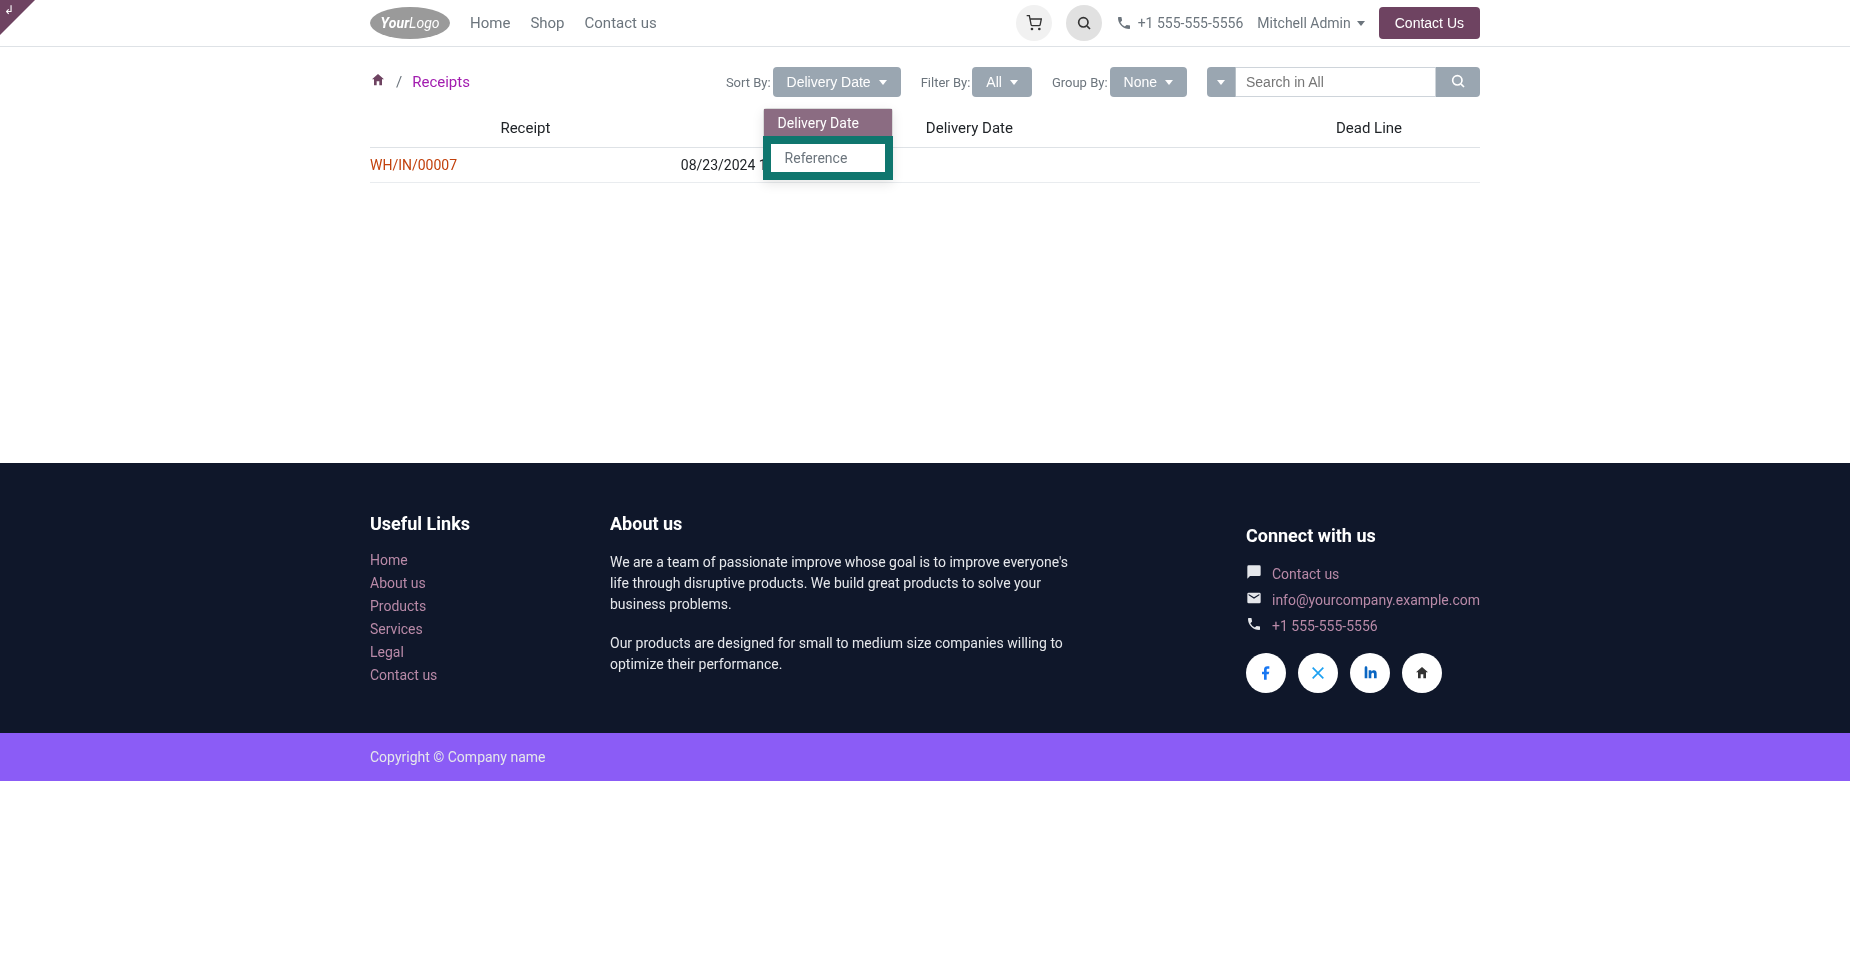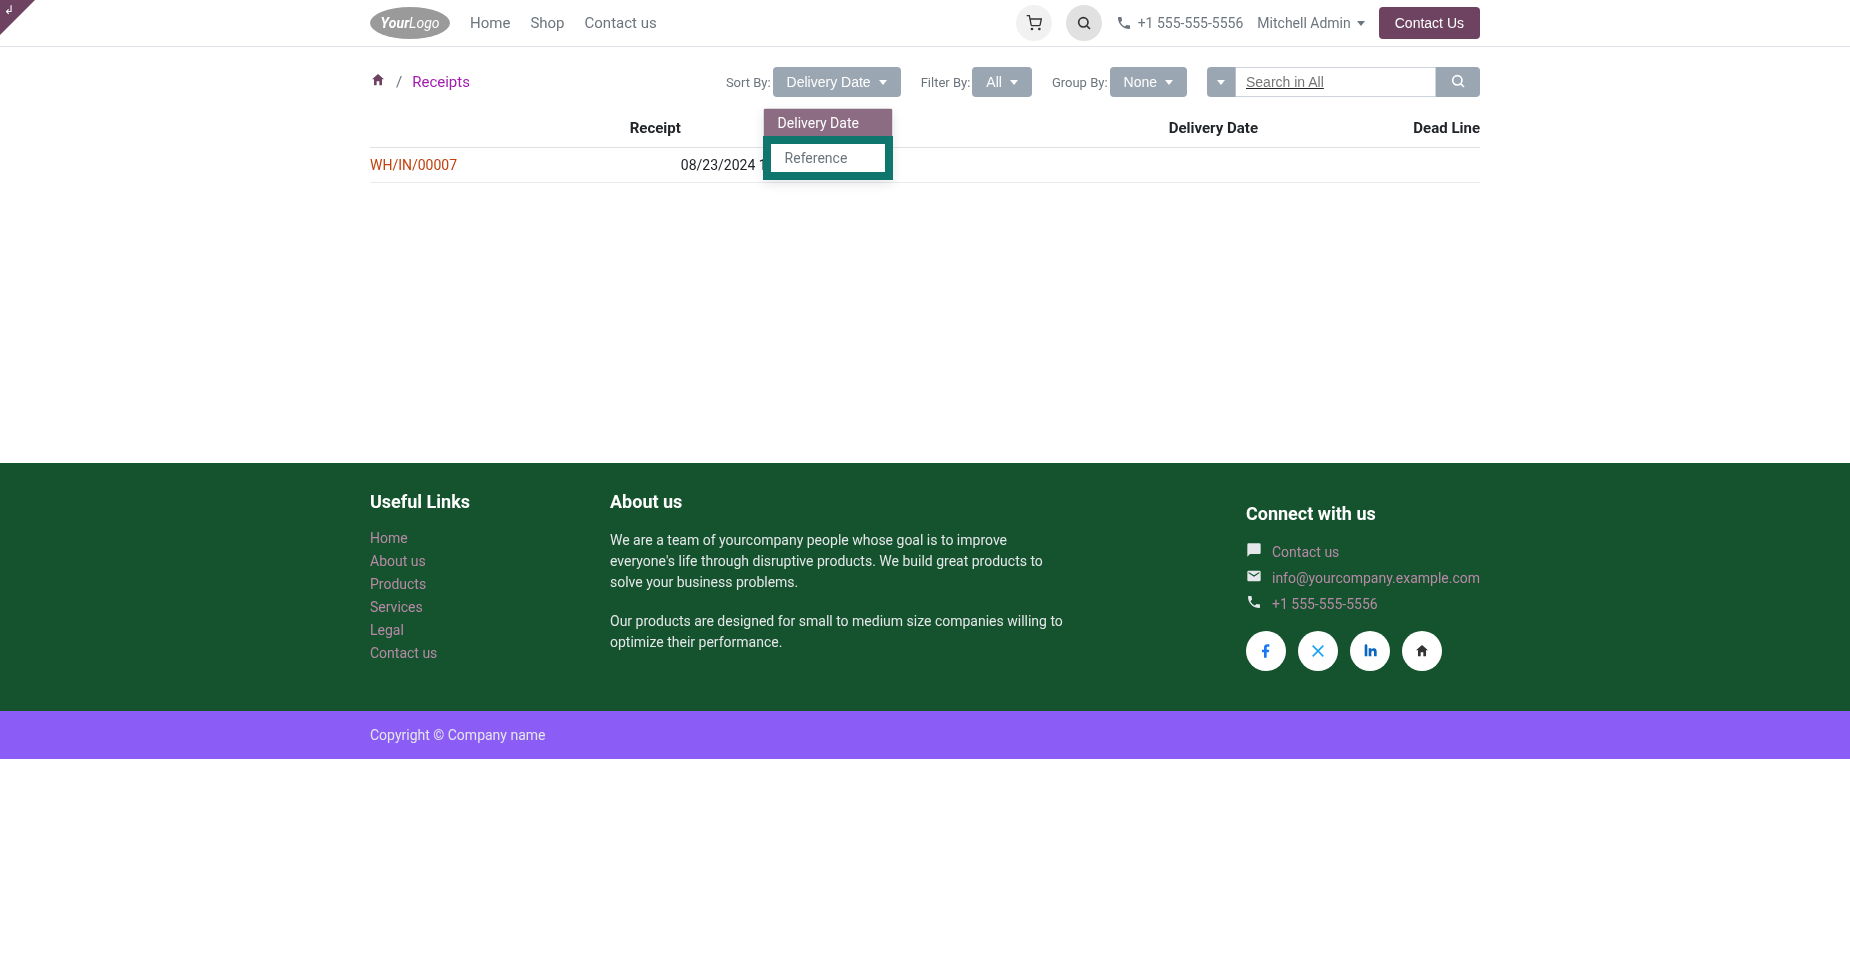--- a/index.html
+++ b/index.html
@@ -106,21 +106,21 @@
     gap: 8px;
     cursor: pointer;
   }
   .caret {
     width: 0; height: 0;
     border-left: 4px solid transparent;
     border-right: 4px solid transparent;
     border-top: 5px solid currentColor;
     display: inline-block;
   }
-  .search-group { display: flex; margin-left: 20px; text-decoration: underline; }
+  .search-group { display: flex; margin-left: 20px; }
   .search-group .btn-grey.caret-only { padding: 7px 10px; border-radius: 4px 0 0 4px; border-right: 1px solid rgba(255,255,255,.3); }
   .search-input {
     border: 1px solid #ced4da;
     border-left: none;
     padding: 6px 10px;
     width: 200px;
     font-size: 14px;
     outline: none;
   }
   .search-btn {
@@ -151,39 +151,39 @@
     padding: 6px 14px;
     font-size: 14px;
     cursor: pointer;
   }
   .dropdown-item.active { background: #8b6c82; color: #fff; }
   .dropdown-item.highlight { border: 8px solid #0f766e; margin: -1px; }
 
   
   .receipts-table { width: 100%; border-collapse: collapse; }
   .receipts-table th {
-    text-align: right;
-    font-weight: 700;
+    text-align: center;
+    font-weight: 400;
     font-size: 15px;
     padding: 10px 0;
     border-bottom: 1px solid #dee2e6;
   }
   .receipts-table td {
     padding: 9px 0;
     border-bottom: 1px solid #e9ecef;
     font-size: 14px;
   }
   .receipt-link { color: #c2410c; text-decoration: none; }
 
   
   .footer-dark {
-    background: #14532d;
+    background: #0f172a;
     color: #e5e7eb;
     margin-top: 280px;
-    padding: 28px 0 40px;
+    padding: 50px 0 40px;
   }
   .footer-dark h3 { font-size: 18px; font-weight: 700; margin-bottom: 18px; color: #fff; }
   .footer-cols { display: flex; gap: 60px; }
   .footer-col.links { width: 180px; }
   .footer-col.about { width: 460px; }
   .footer-col.connect { margin-left: auto; margin-top: 12px; }
   .footer-col a { color: #b98aa8; text-decoration: none; }
   .footer-col ul { list-style: none; }
   .footer-col li { margin-bottom: 7px; display: flex; align-items: center; gap: 10px; }
   .footer-col p { margin-bottom: 18px; line-height: 1.5; }
@@ -344,21 +344,21 @@
         <li>
             <a>Legal</a>
           </li>
         <li>
             <a>Contact us</a>
           </li>
       </ul>
     </div>
     <div class="footer-col about">
       <h3>About us</h3>
-      <p>We are a team of yourcompany people whose goal is to improve everyone's life through disruptive products. We build great products to solve your business problems.</p>
+      <p>We are a team of passionate improve whose goal is to improve everyone's life through disruptive products. We build great products to solve your business problems.</p>
       <p>Our products are designed for small to medium size companies willing to optimize their performance.</p>
     </div>
     <div class="footer-col connect">
       <h3>Connect with us</h3>
       <ul>
         <li>
           <span>
             <svg class="svg-icon" viewBox="0 0 24 24" fill="#e5e7eb">
                 <path d="M20 2H4a2 2 0 0 0-2 2v18l4-4h14a2 2 0 0 0 2-2V4a2 2 0 0 0-2-2z"></path>
               </svg>

